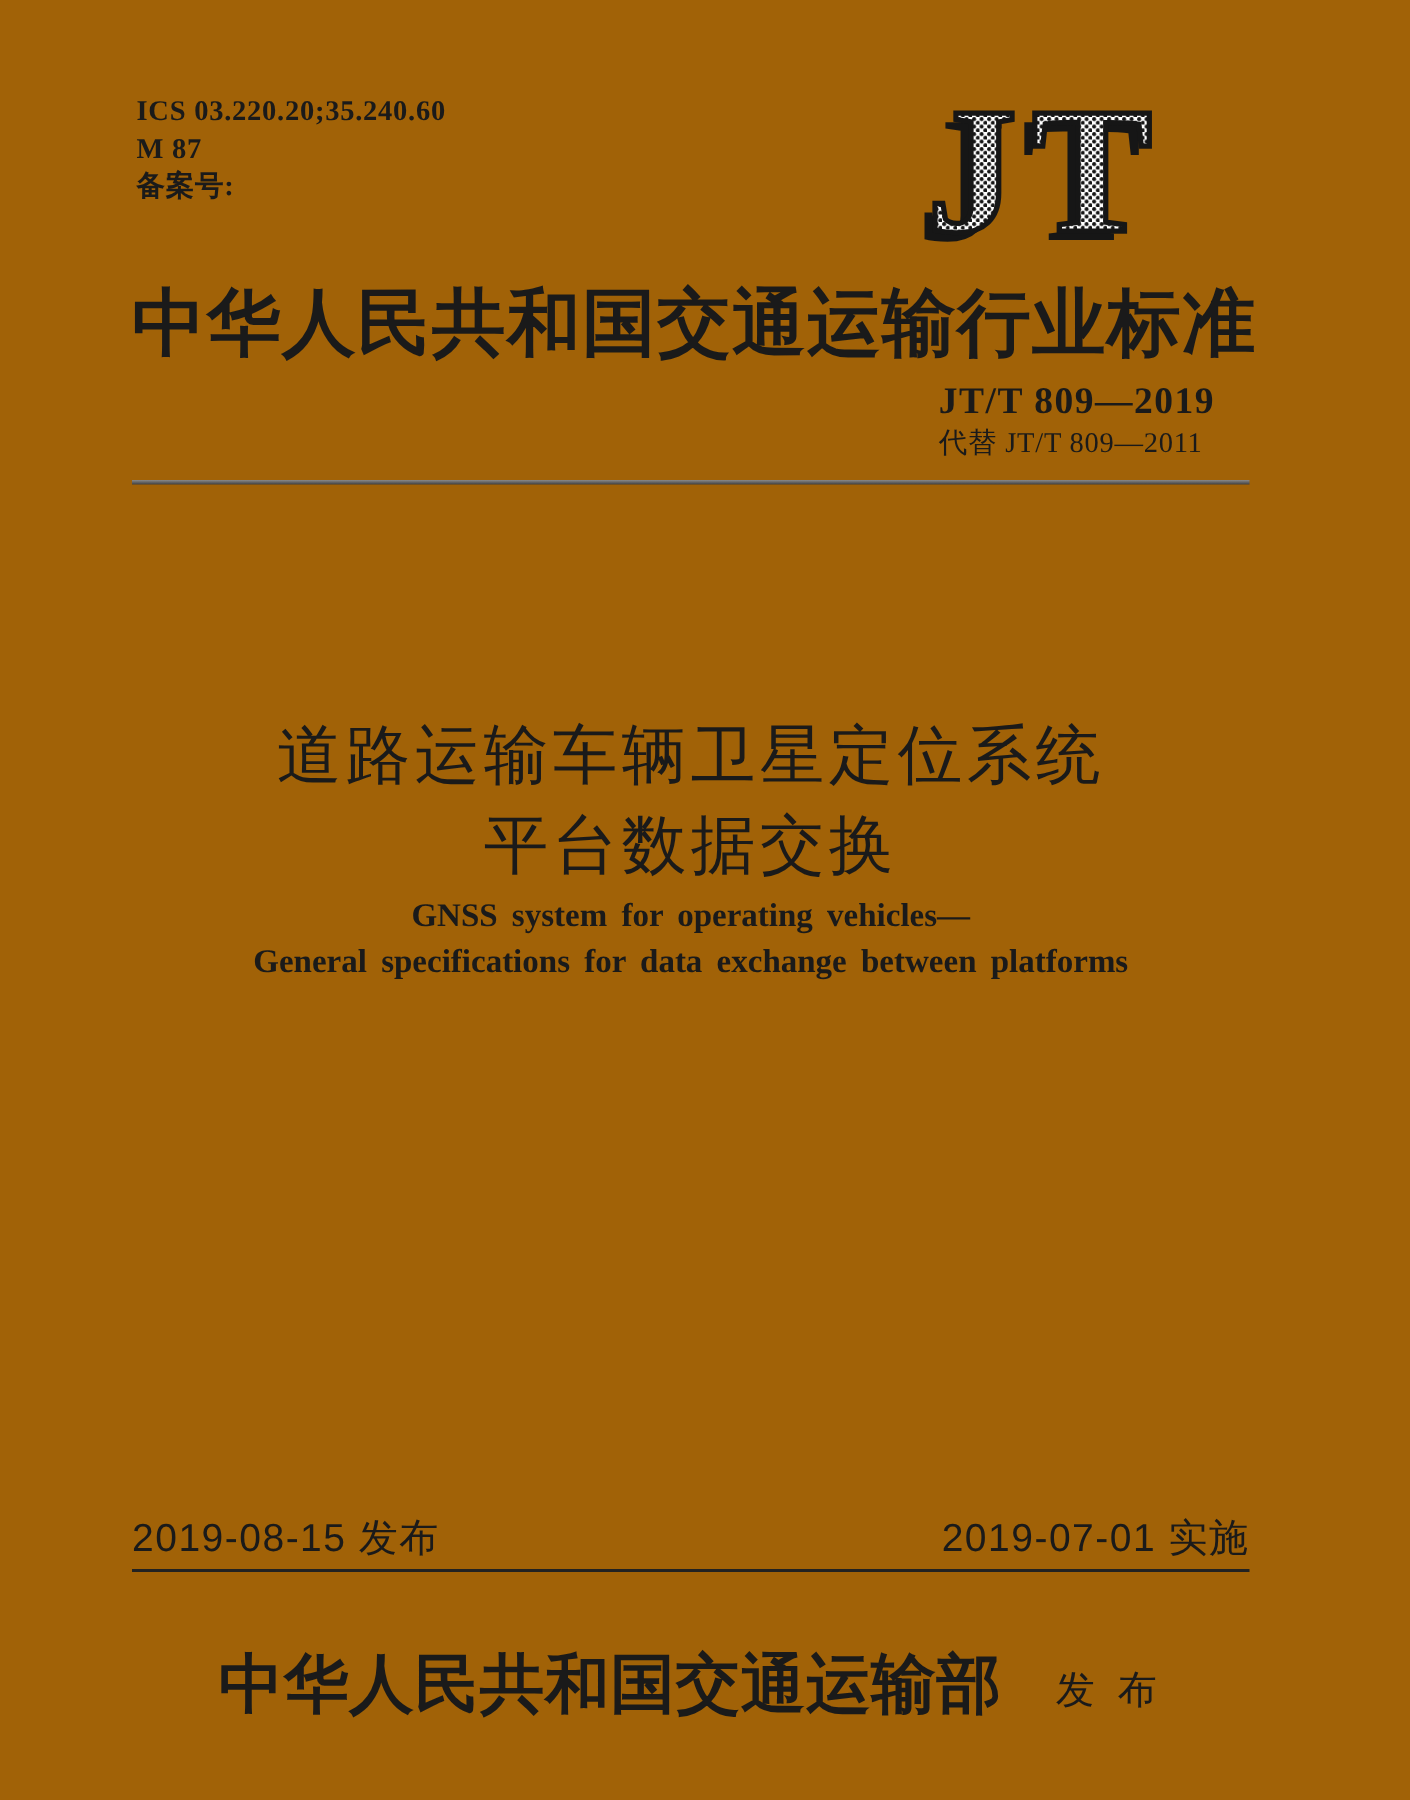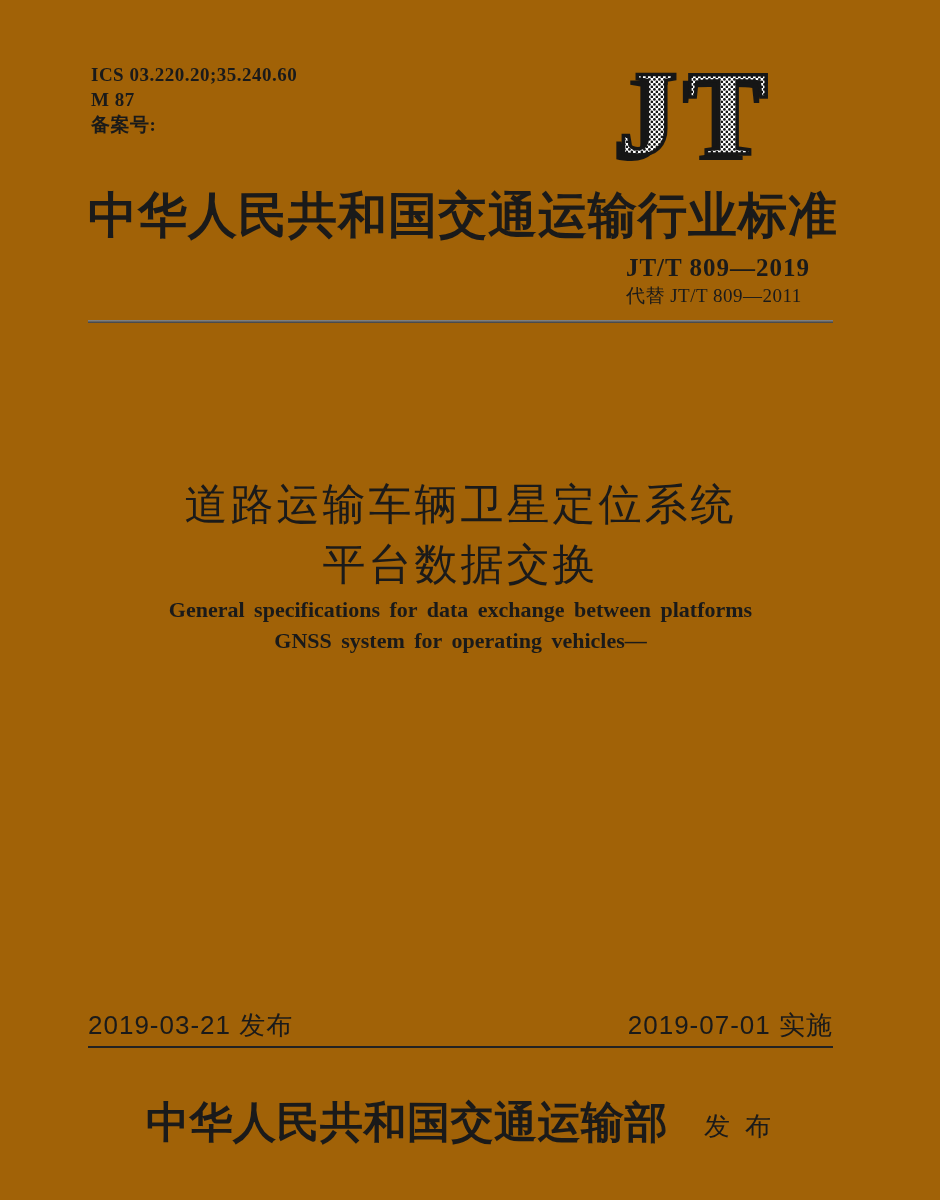--- a/index.html
+++ b/index.html
@@ -192,26 +192,26 @@
   </div>
 
   <div class="rule-top"></div>
 
   <div class="doc-title">
     <div>道路运输车辆卫星定位系统</div>
     <div>平台数据交换</div>
   </div>
 
   <div class="doc-subtitle">
+    <div>GNSS system for operating vehicles—</div>
     <div>General specifications for data exchange between platforms</div>
-    <div>GNSS system for operating vehicles—</div>
   </div>
 
   <div class="dates-row">
-    <div>2019-03-21 发布</div>
+    <div>2019-08-15 发布</div>
     <div>2019-07-01 实施</div>
   </div>
 
   <div class="rule-bottom"></div>
 
   <div class="publisher-row">
     <span class="publisher-name">中华人民共和国交通运输部</span>
     <span class="publish-label">发 布</span>
   </div>
 

